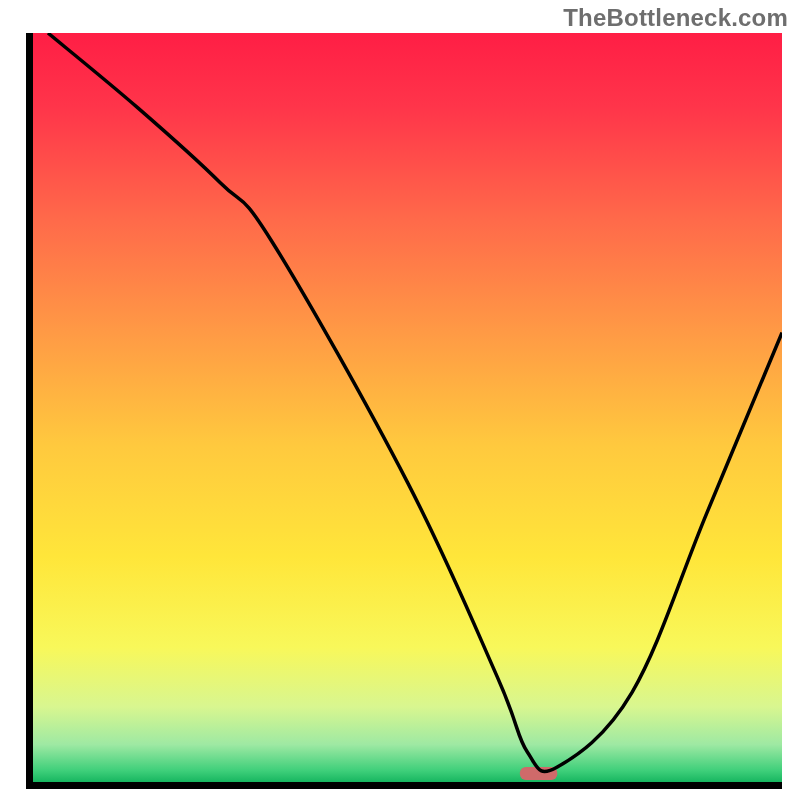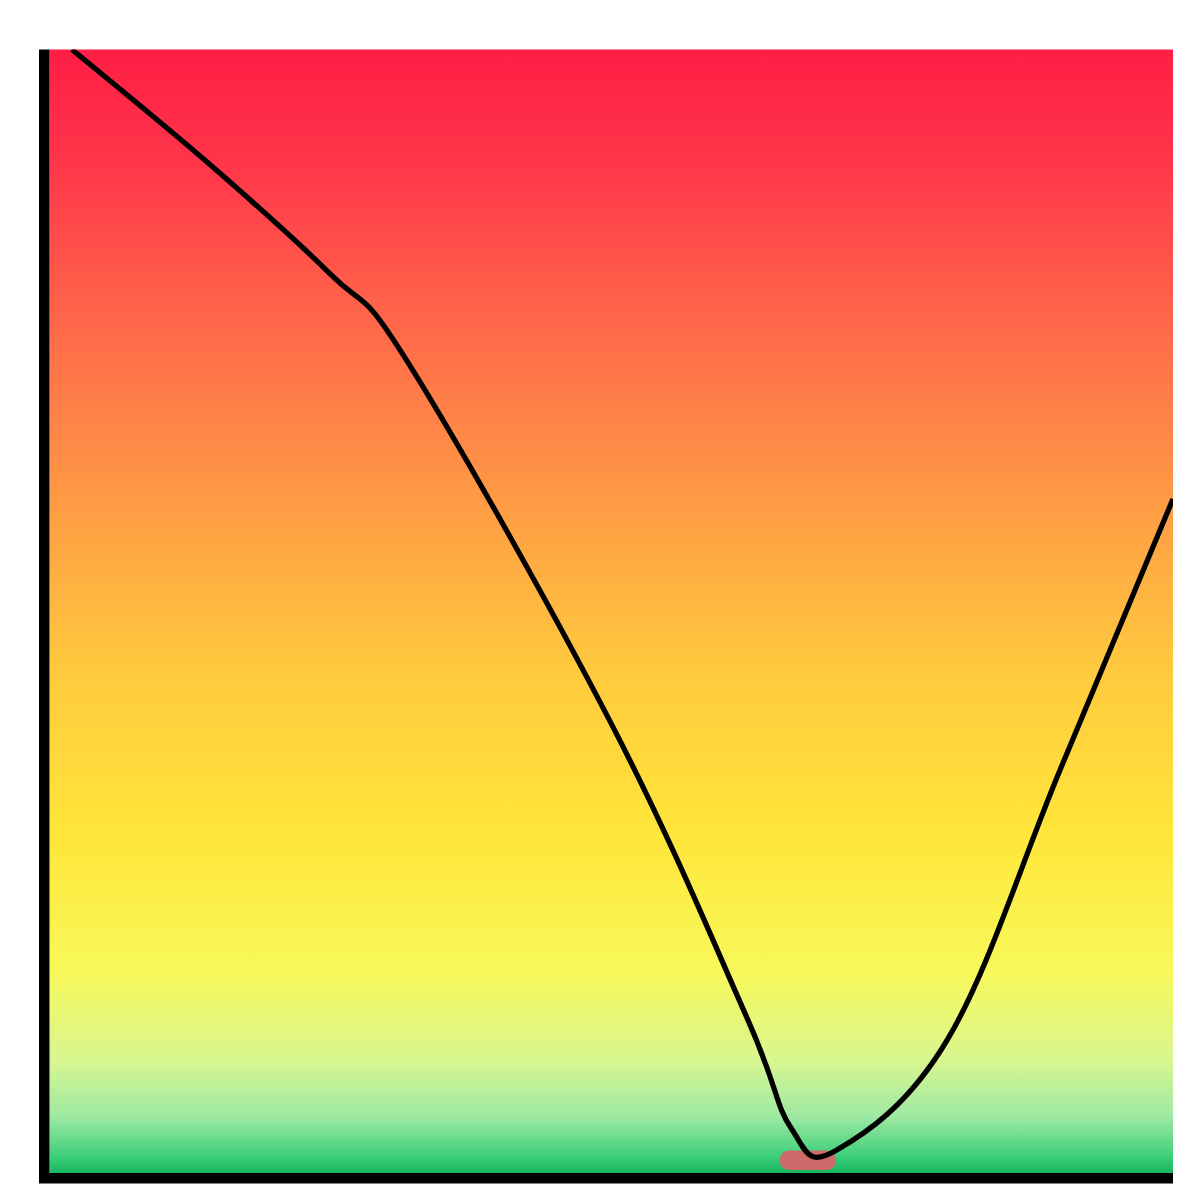--- a/index.html
+++ b/index.html
@@ -26,20 +26,21 @@
     letter-spacing: 0.2px;
   }
   svg {
     display: block;
   }
 </style>
 </head>
 <body>
 
 <div class="frame">
+  <div class="watermark">TheBottleneck.com</div>
 
   <svg id="chart-svg" width="800" height="800" viewBox="0 0 800 800">
     <defs>
       <linearGradient id="bg-grad" x1="0" y1="0" x2="0" y2="1">
           <stop offset="0%" stop-color="#ff1e45"></stop>
           <stop offset="10%" stop-color="#ff354a"></stop>
           <stop offset="25%" stop-color="#ff6a4a"></stop>
           <stop offset="40%" stop-color="#ff9a45"></stop>
           <stop offset="55.00000000000001%" stop-color="#ffc93e"></stop>
           <stop offset="70%" stop-color="#ffe63a"></stop>

